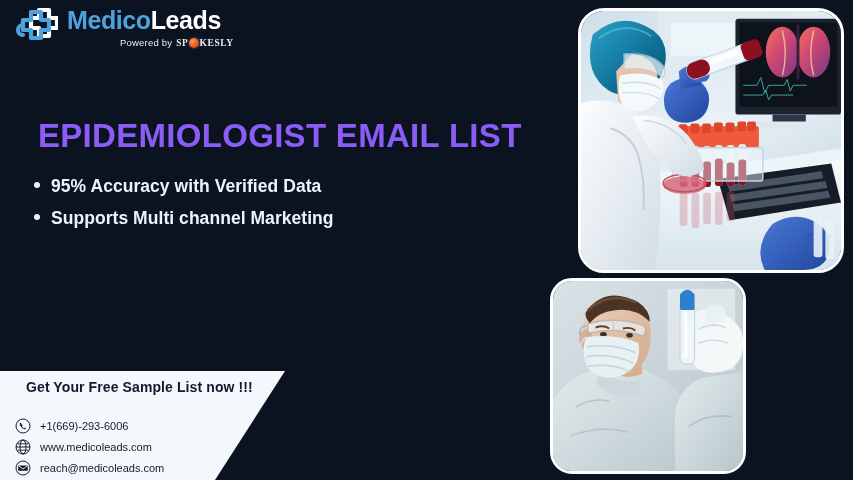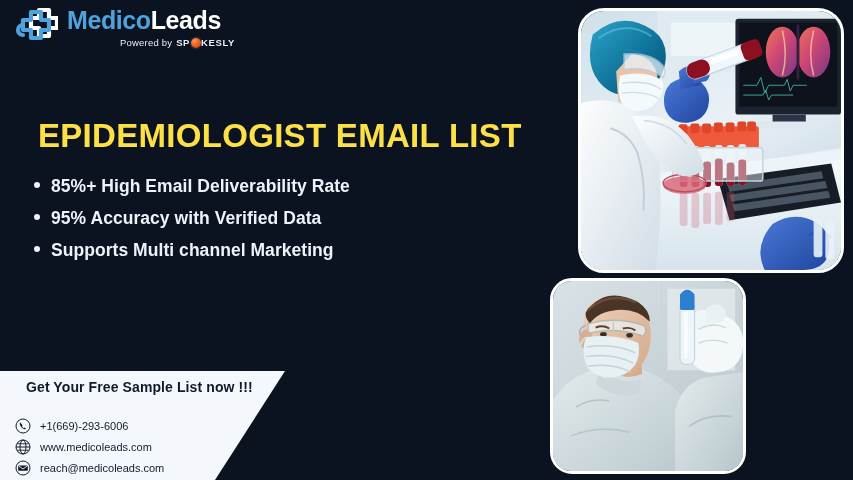--- a/index.html
+++ b/index.html
@@ -17,33 +17,33 @@
   #logo-text { display:flex; flex-direction:column; line-height:1; }
   .brand { font-size:25px; font-weight:bold; letter-spacing:-0.4px; white-space:nowrap; }
   .brand .b1 { color:#4ea3dd; }
   .brand .b2 { color:#ffffff;margin-top:24px; }
   #powered {
     display:flex; align-items:center; gap:4px;
     margin-top:5px; margin-left:28px;
     font-size:9.5px; color:#e8edf4; white-space:nowrap;padding-left:25px;
   }
   #powered .pw { font-weight:normal; letter-spacing:0.2px; }
-  #powered .sp { font-weight:bold; letter-spacing:0.6px; display:flex; align-items:flex-start; }
+  #powered .sp { font-weight:bold; letter-spacing:0.6px; display:flex; align-items:flex-end;font-family:Liberation Serif, serif; }
   #spokesly-dot {
     width:10px; height:10px; border-radius:50%;
     background:radial-gradient(circle at 35% 32%, #ff9c5a 0%, #f4601f 45%, #c23c12 100%);
     box-shadow:0 0 0 1.5px #20293a;
     margin:0 0.5px;
     flex:none;
   }
 
   
   #headline {
     position:absolute; left:38px; top:117px;
-    font-size:33px; font-weight:bold; color:#fde047;
+    font-size:33px; font-weight:bold; color:#8b5cf6;
     letter-spacing:0.3px; white-space:nowrap;
   }
 
   
   #bullets { position:absolute; left:34px; top:176px; width:520px; }
   .bullet {
     display:flex; align-items:baseline; gap:11px;
     height:32px;
     font-size:17.5px; font-weight:bold; color:#eef3f9;
     letter-spacing:0.05px;
@@ -107,24 +107,20 @@
         </span>
     </div>
   </div>
 </div>
 
 <h1 id="headline">EPIDEMIOLOGIST EMAIL LIST</h1>
 
 <div id="bullets">
   <div class="bullet">
     <span class="dot"></span>
-    <span>85%+ High Email Deliverability Rate</span>
-  </div>
-  <div class="bullet">
-    <span class="dot"></span>
     <span>95% Accuracy with Verified Data</span>
   </div>
   <div class="bullet">
     <span class="dot"></span>
     <span>Supports Multi channel Marketing</span>
   </div>
 </div>
 
 <div id="cta-panel"></div>
 <div id="cta-title">Get Your Free Sample List now !!!</div>

